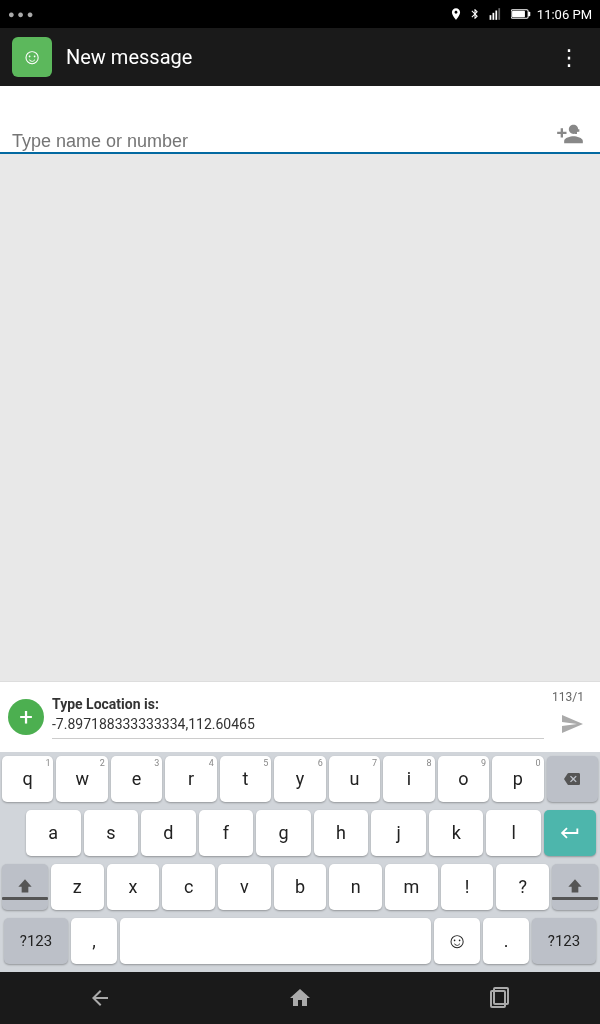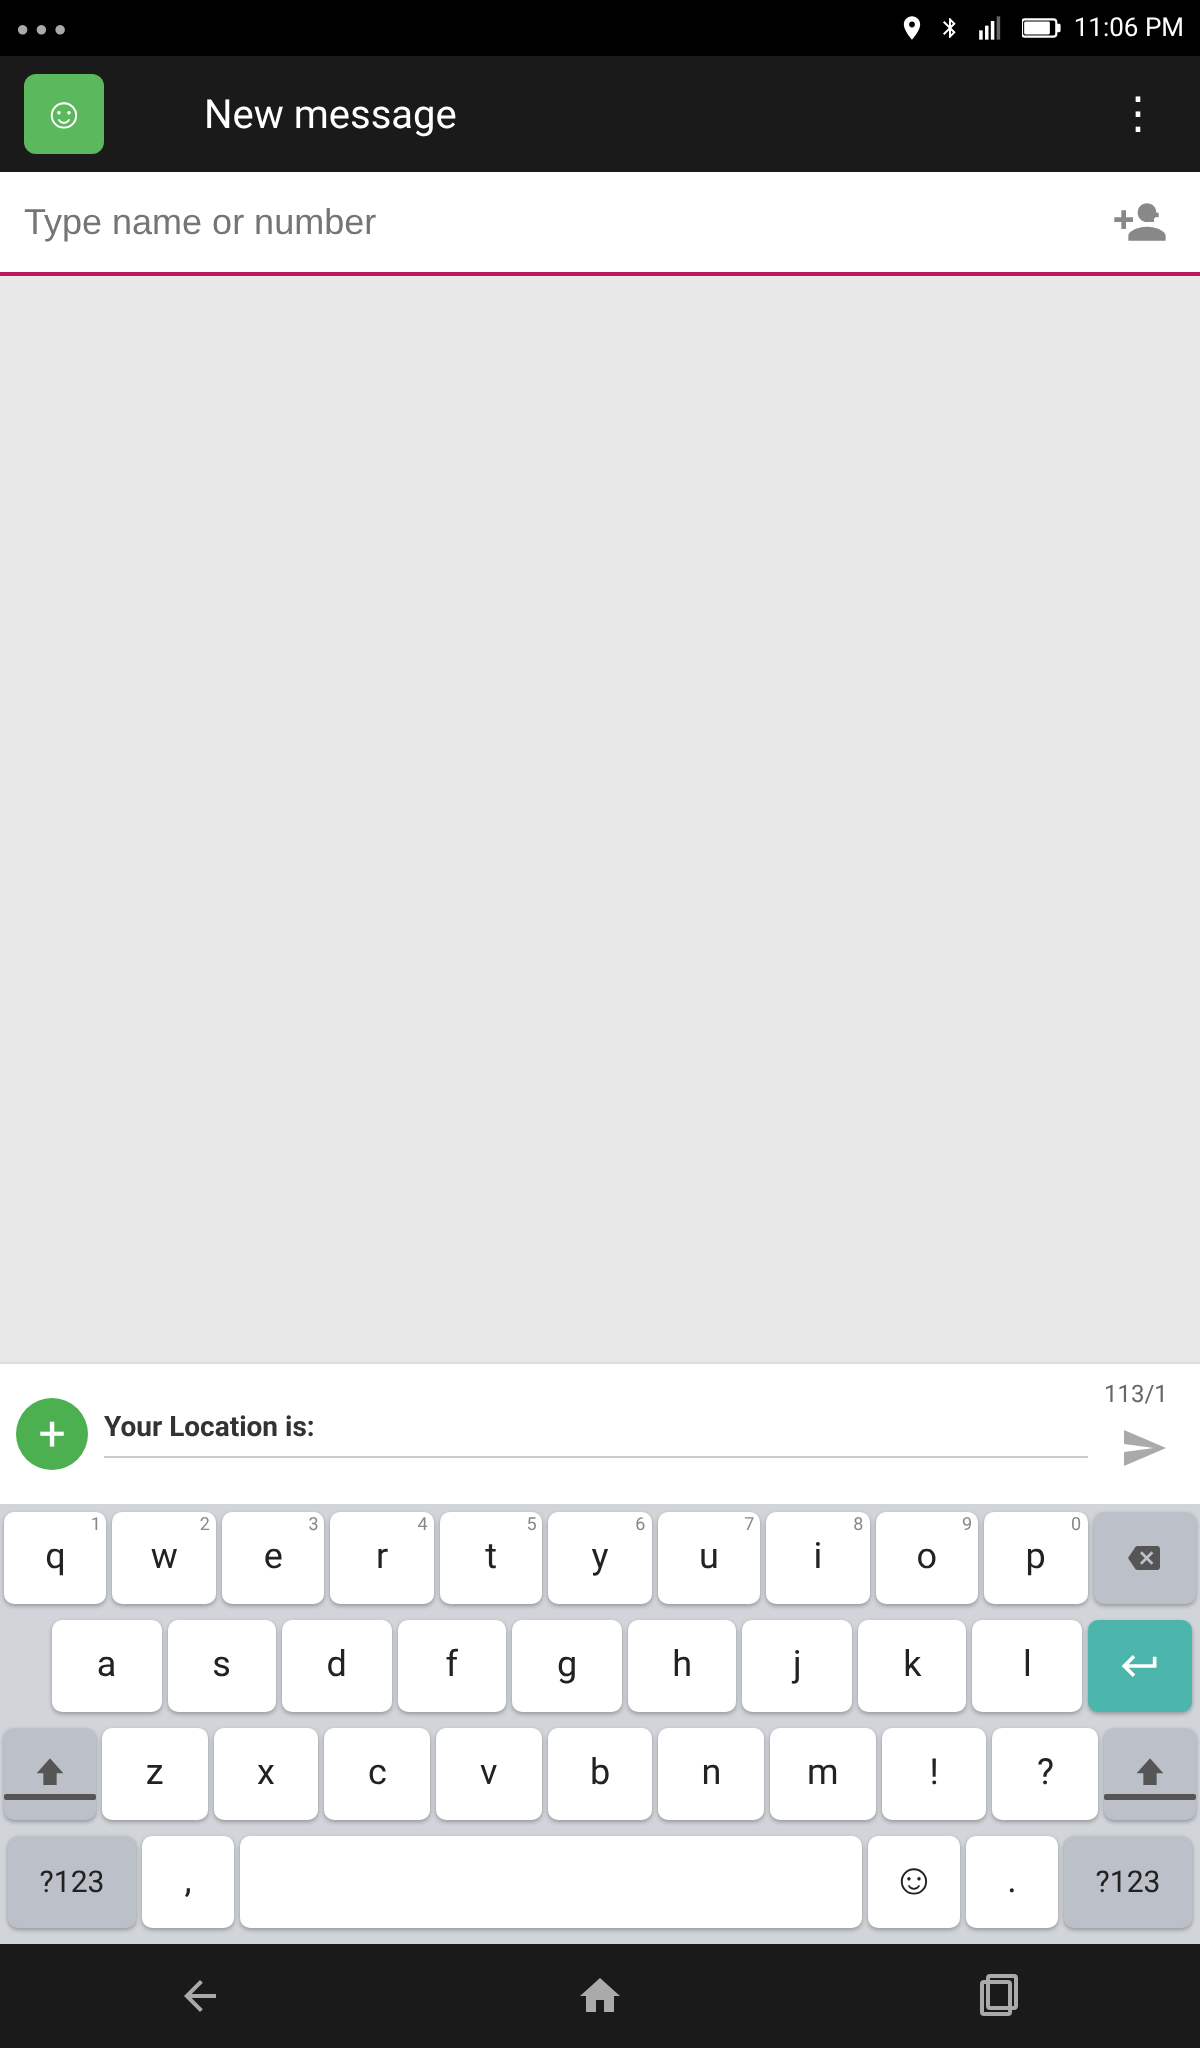--- a/index.html
+++ b/index.html
@@ -62,37 +62,36 @@
     }
     .app-icon-inner {
       color: #fff;
       font-size: 22px;
     }
     .app-title {
       color: #fff;
       font-size: 20px;
       font-weight: 400;
       flex: 1;
-      margin-left: 36px;
     }
     .overflow-icon {
       color: #fff;
       font-size: 22px;
       padding: 8px;
       cursor: pointer;
     }
 
     
     .recipient-bar {
       background: #fff;
-      height: 52px;
-      display: flex;
-      align-items: center;
+      height: 68px;
+      display: flex;
+      align-items: flex-end;
       padding: 0 12px;
-      border-bottom: 2px solid #be185d;
+      border-bottom: 2px solid #0369a1;
       flex-shrink: 0;
     }
     .recipient-input {
       flex: 1;
       border: none;
       outline: none;
       font-size: 18px;
       color: #aaa;
       background: transparent;
     }
@@ -300,21 +299,22 @@
 </div>
 
 <div class="message-area"></div>
 
 <div class="compose-bar">
   <div class="attach-btn">
     <span>+</span>
   </div>
   <div class="compose-text-area">
     <div class="compose-location">
-      <span class="compose-location-label">Your Location is:</span><br>
+      <span class="compose-location-label">Type Location is:</span><br>
+      <span>-7.897188333333334,112.60465</span>
     </div>
     <div style="border-bottom:1px solid #ccc;margin-top:4px;"></div>
   </div>
   <div style="display:flex;flex-direction:column;align-items:flex-end;flex-shrink:0;">
     <span class="char-count">113/1</span>
     <div class="send-btn">
       <svg width="24" height="24" viewBox="0 0 24 24" fill="#aaa">
         <path d="M2.01 21L23 12 2.01 3 2 10l15 2-15 2z"></path>
       </svg>
     </div>

